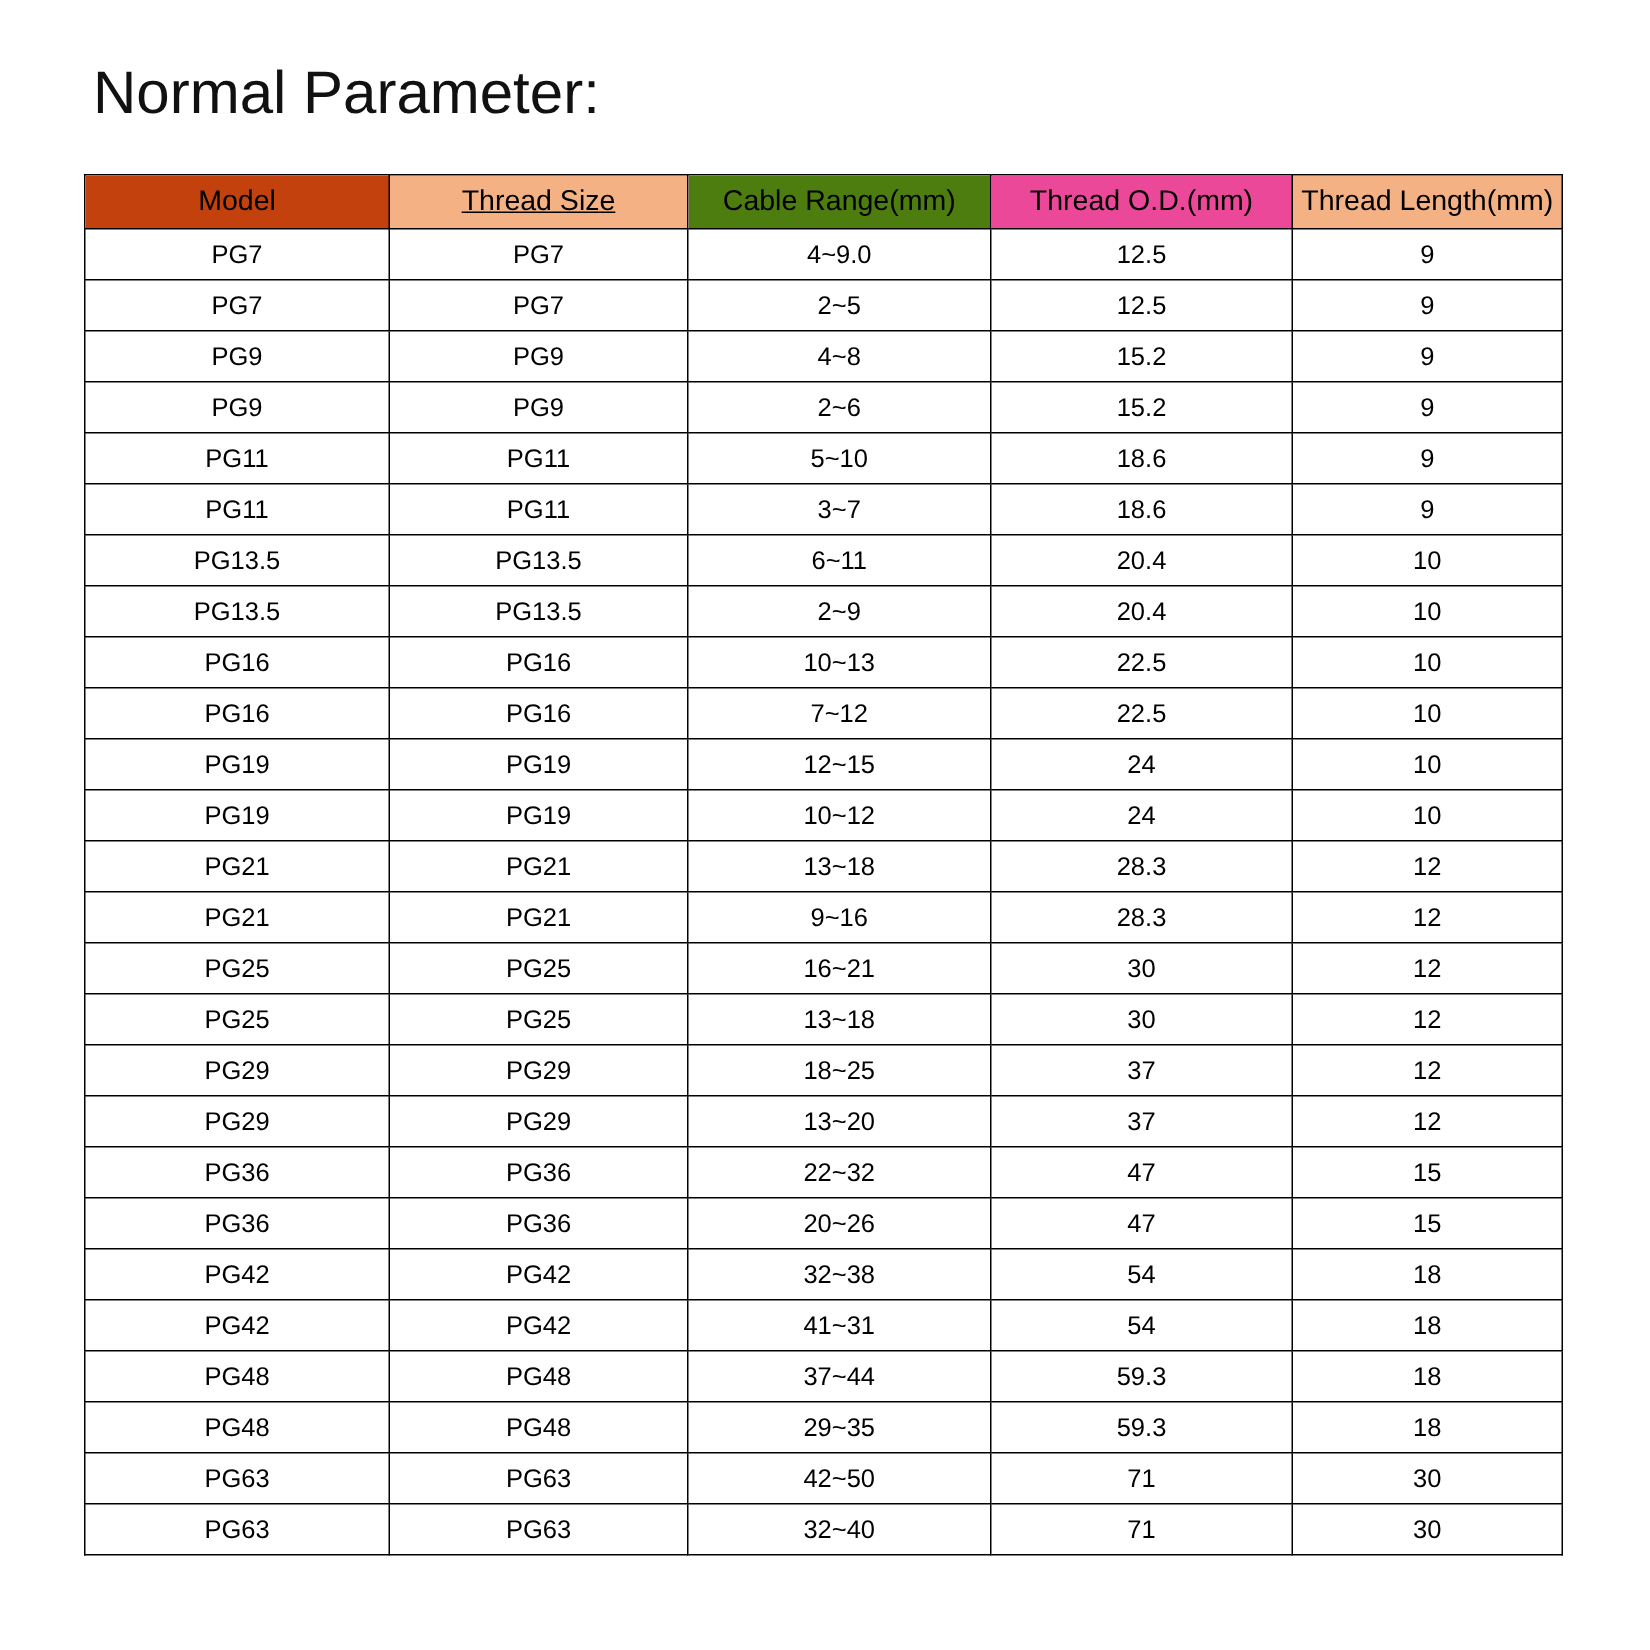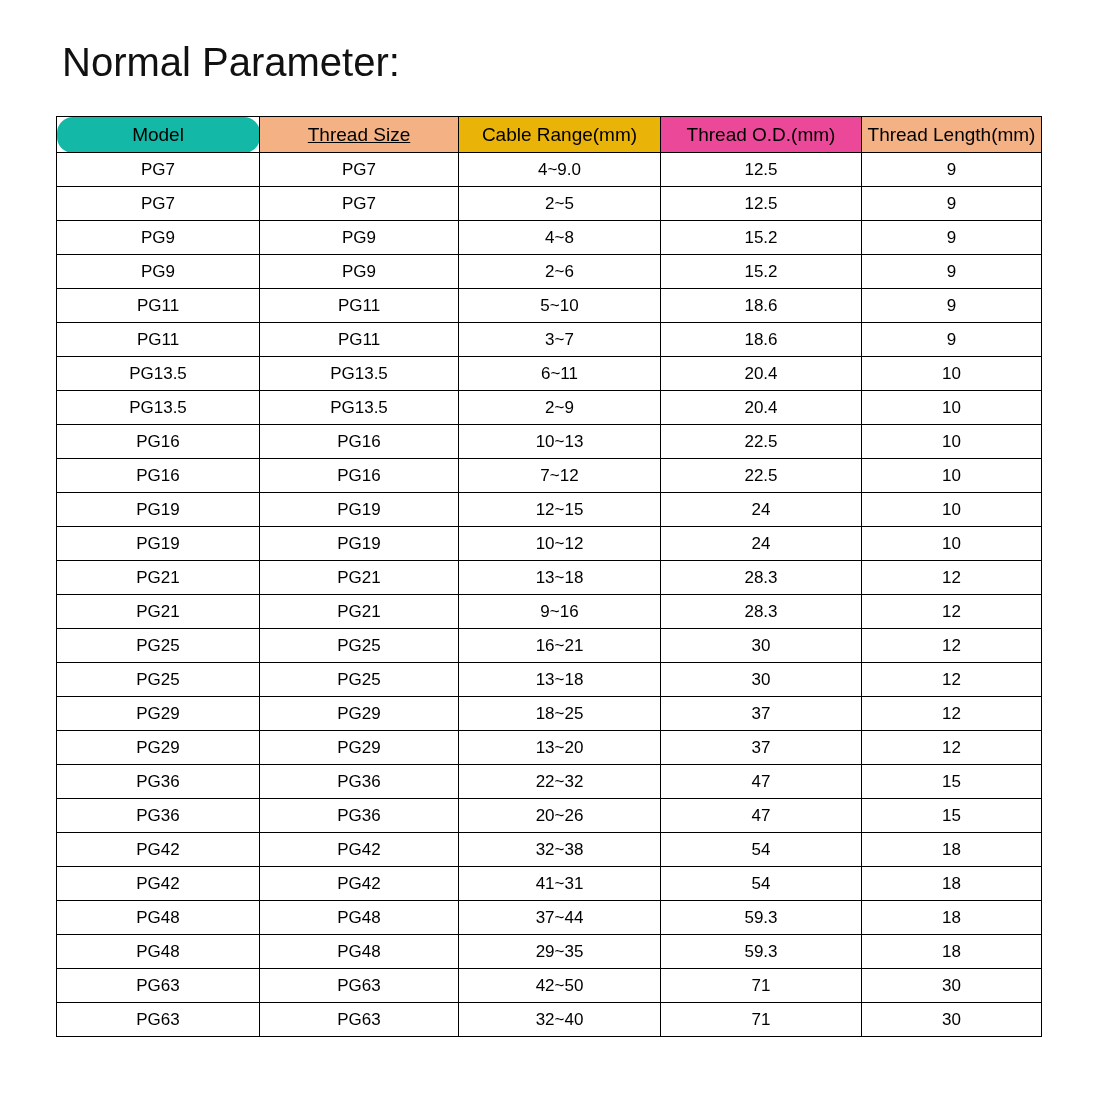--- a/index.html
+++ b/index.html
@@ -68,23 +68,23 @@
   <table class="param-table">
     <colgroup>
       <col class="c1">
         <col class="c2">
         <col class="c3">
         <col class="c4">
         <col class="c5">
     </colgroup>
     <thead>
       <tr>
-        <th style="background: #14b8a6; border-radius: 16px;">Model</th>
+        <th style="background: #c2410c;">Model</th>
         <th style="background: rgb(244, 177, 131); text-decoration: underline;">Thread Size</th>
-        <th style="background: #eab308;">Cable Range(mm)</th>
+        <th style="background: #4d7c0f;">Cable Range(mm)</th>
         <th style="background: #ec4899;">Thread O.D.(mm)</th>
         <th style="background: rgb(244, 177, 131); margin-top: 24px;">Thread Length(mm)</th>
       </tr>
     </thead>
     <tbody>
         <tr>
           <td>PG7</td>
           <td>PG7</td>
           <td>4~9.0</td>
           <td>12.5</td>

